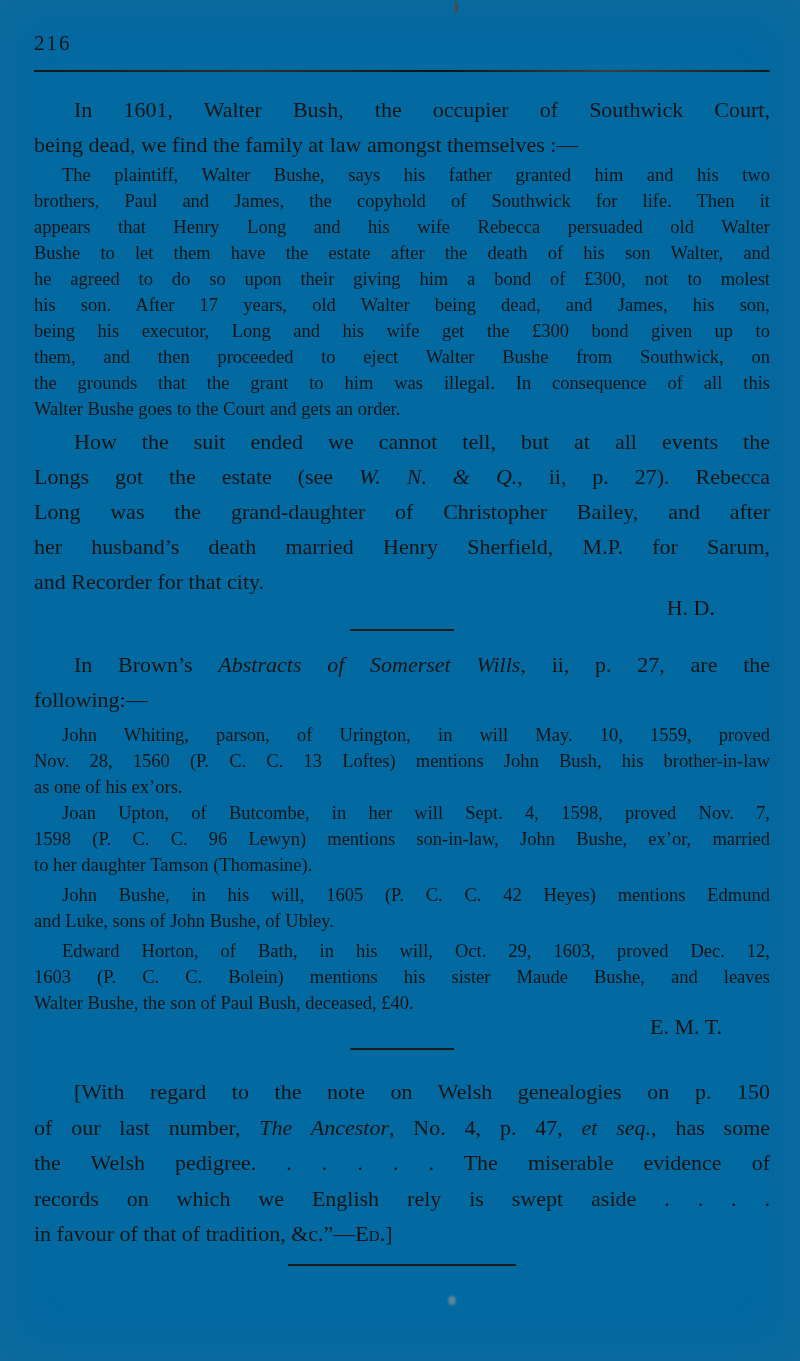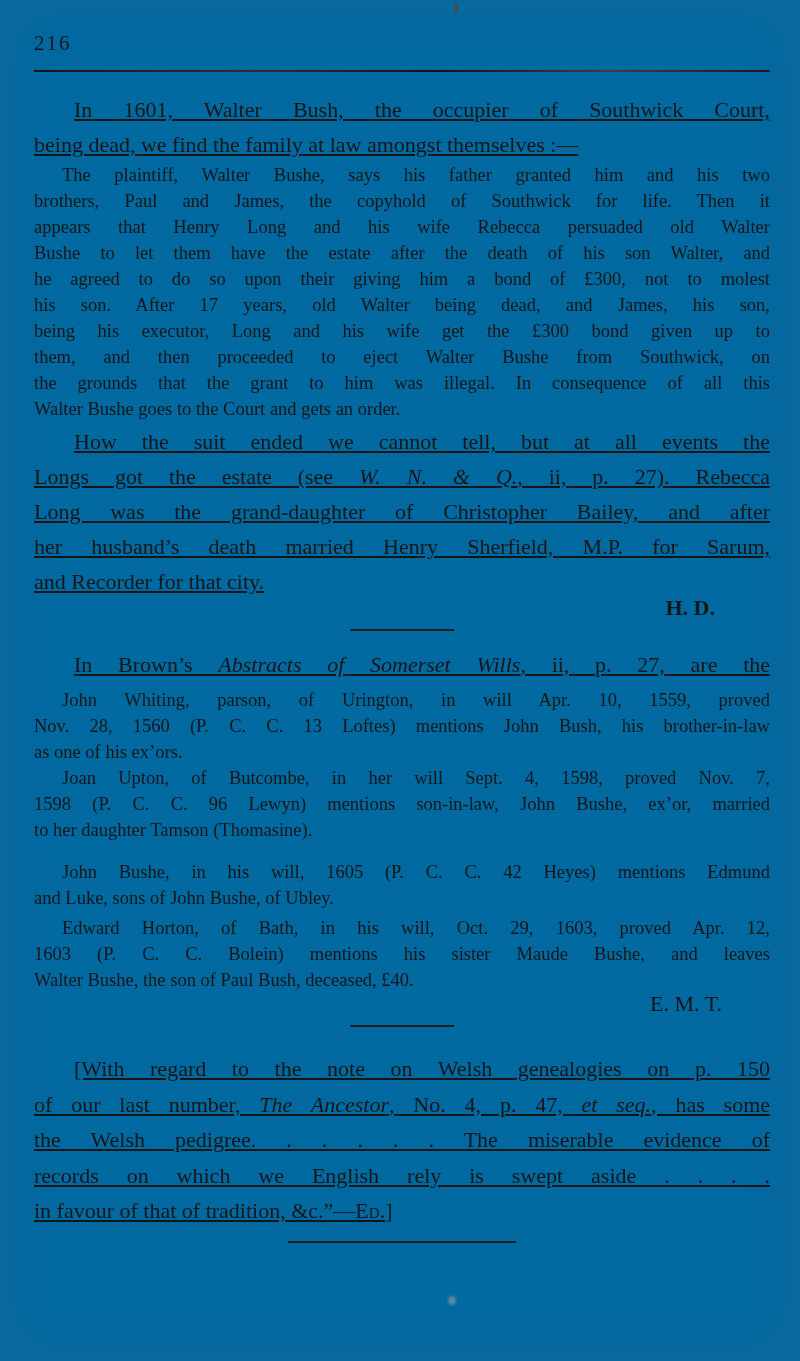--- a/index.html
+++ b/index.html
@@ -44,45 +44,45 @@
   
   .page-body { padding: 0 30px 0 34px; }
   .para { margin: 0; }
   .line {
     text-align: justify;
     text-align-last: justify;
     white-space: normal;
   }
   .line-last { text-align-last: left; }
   .para-large { font-size: 22px; }
-  .para-large .line { line-height: 35px; text-decoration: underline; }
+  .para-large .line { line-height: 35px; }
   .para-large .line-first { text-indent: 40px; }
   .para-small { font-size: 18.5px; }
   .para-small .line { line-height: 26px; }
   .para-small .line-first { text-indent: 28px; }
   .italic { font-style: italic; }
   .smallcaps { font-variant: small-caps; }
   .signature {
     text-align: right; font-size: 22px; line-height: 30px;
   }
   .divider {
     border: 0; border-top: 2px solid #1c1c1c;
     margin: 6px auto 0;
   }
   .divider-short { width: 104px; }
   .divider-long  { width: 228px; }
   
   [data-name="note1-intro"]        { margin-top: 20px; }
   [data-name="note1-case-details"] { margin-top: 0; }
   [data-name="note1-outcome"]      { margin-top: 2px; }
-  [data-name="signature-hd"]       { margin-top: -6px; padding-right: 55px; font-weight: bold; }
+  [data-name="signature-hd"]       { margin-top: -6px; padding-right: 55px; }
   [data-name="note2-intro"]        { margin-top: 16px; }
   [data-name="will-john-whiting"]  { margin-top: 5px; }
   [data-name="will-joan-upton"]    { margin-top: 0; }
-  [data-name="will-john-bushe"]    { margin-top: 16px; }
+  [data-name="will-john-bushe"]    { margin-top: 4px; }
   [data-name="will-edward-horton"] { margin-top: 4px; }
   [data-name="signature-emt"]      { margin-top: -4px; padding-right: 48px; }
   [data-name="editor-note"]        { margin-top: 24px; }
   [data-name="editor-note"] .line  { line-height: 35.5px; }
   .divider-long { margin-top: 12px; }
 </style>
 </head>
 <body>
 
 <div class="page" data-name="scanned-book-page">
@@ -115,37 +115,38 @@
         <div class="line line-first" data-name="text-line"><span data-name="text-segment">How the suit ended we cannot tell, but at all events the</span></div>
         <div class="line" data-name="text-line"><span data-name="text-segment">Longs got the estate (see </span><span class="italic" data-name="italic-text">W. N. &amp; Q.</span><span data-name="text-segment">, ii, p. 27). Rebecca</span></div>
         <div class="line" data-name="text-line"><span data-name="text-segment">Long was the grand-daughter of Christopher Bailey, and after</span></div>
         <div class="line" data-name="text-line"><span data-name="text-segment">her husband’s death married Henry Sherfield, M.P. for Sarum,</span></div>
         <div class="line line-last" data-name="text-line"><span data-name="text-segment">and Recorder for that city.</span></div>
       </div>
       <div class="signature" data-name="signature-hd">H. D.</div>
       <div class="divider divider-short" data-name="section-divider"></div>
       <div class="para para-large" data-name="note2-intro">
         <div class="line line-first" data-name="text-line"><span data-name="text-segment">In Brown’s </span><span class="italic" data-name="italic-text">Abstracts of Somerset Wills</span><span data-name="text-segment">, ii, p. 27, are the</span></div>
+        <div class="line line-last" data-name="text-line"><span data-name="text-segment">following:—</span></div>
       </div>
       <div class="para para-small" data-name="will-john-whiting">
-        <div class="line line-first" data-name="text-line"><span data-name="text-segment">John Whiting, parson, of Urington, in will Apr. 10, 1559, proved</span></div>
+        <div class="line line-first" data-name="text-line"><span data-name="text-segment">John Whiting, parson, of Urington, in will May. 10, 1559, proved</span></div>
         <div class="line" data-name="text-line"><span data-name="text-segment">Nov. 28, 1560 (P. C. C. 13 Loftes) mentions John Bush, his brother-in-law</span></div>
         <div class="line line-last" data-name="text-line"><span data-name="text-segment">as one of his ex’ors.</span></div>
       </div>
       <div class="para para-small" data-name="will-joan-upton">
         <div class="line line-first" data-name="text-line"><span data-name="text-segment">Joan Upton, of Butcombe, in her will Sept. 4, 1598, proved Nov. 7,</span></div>
         <div class="line" data-name="text-line"><span data-name="text-segment">1598 (P. C. C. 96 Lewyn) mentions son-in-law, John Bushe, ex’or, married</span></div>
         <div class="line line-last" data-name="text-line"><span data-name="text-segment">to her daughter Tamson (Thomasine).</span></div>
       </div>
       <div class="para para-small" data-name="will-john-bushe">
         <div class="line line-first" data-name="text-line"><span data-name="text-segment">John Bushe, in his will, 1605 (P. C. C. 42 Heyes) mentions Edmund</span></div>
         <div class="line line-last" data-name="text-line"><span data-name="text-segment">and Luke, sons of John Bushe, of Ubley.</span></div>
       </div>
       <div class="para para-small" data-name="will-edward-horton">
-        <div class="line line-first" data-name="text-line"><span data-name="text-segment">Edward Horton, of Bath, in his will, Oct. 29, 1603, proved Apr. 12,</span></div>
+        <div class="line line-first" data-name="text-line"><span data-name="text-segment">Edward Horton, of Bath, in his will, Oct. 29, 1603, proved Dec. 12,</span></div>
         <div class="line" data-name="text-line"><span data-name="text-segment">1603 (P. C. C. Bolein) mentions his sister Maude Bushe, and leaves</span></div>
         <div class="line line-last" data-name="text-line"><span data-name="text-segment">Walter Bushe, the son of Paul Bush, deceased, £40.</span></div>
       </div>
       <div class="signature" data-name="signature-emt">E. M. T.</div>
       <div class="divider divider-short" data-name="section-divider"></div>
       <div class="para para-large" data-name="editor-note">
         <div class="line line-first" data-name="text-line"><span data-name="text-segment">[With regard to the note on Welsh genealogies on p. 150</span></div>
         <div class="line" data-name="text-line"><span data-name="text-segment">of our last number, </span><span class="italic" data-name="italic-text">The Ancestor</span><span data-name="text-segment">, No. 4, p. 47, </span><span class="italic" data-name="italic-text">et seq.</span><span data-name="text-segment">, has some</span></div>
         <div class="line" data-name="text-line"><span data-name="text-segment">the Welsh pedigree. . . . . . The miserable evidence of</span></div>
         <div class="line" data-name="text-line"><span data-name="text-segment">records on which we English rely is swept aside . . . .</span></div>

